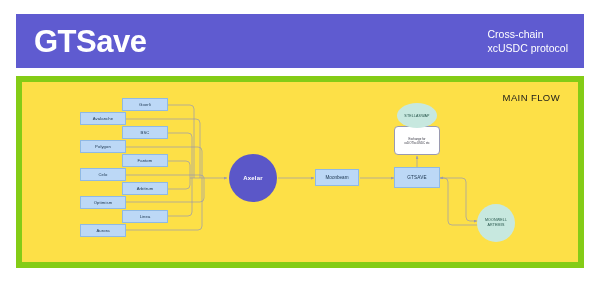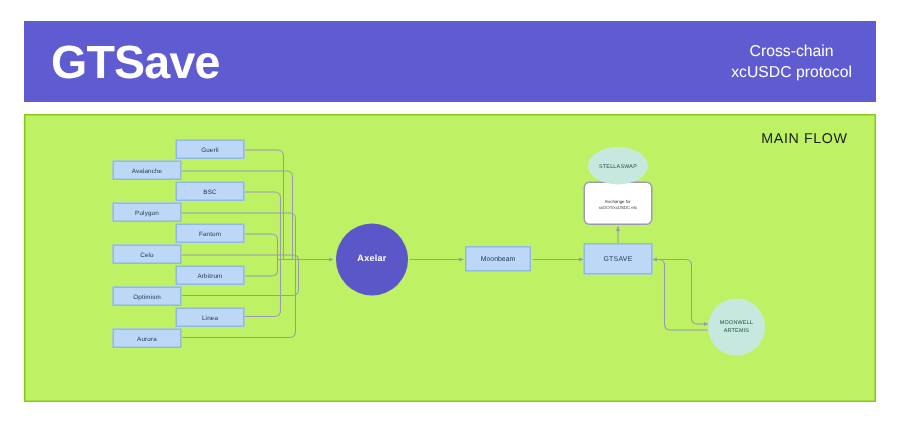--- a/index.html
+++ b/index.html
@@ -40,33 +40,33 @@
     font-size: 31px;
     font-weight: bold;
     letter-spacing: -0.5px;
     line-height: 1;
     white-space: nowrap;
   }
   .tagline {
     color: #ffffff;
     font-size: 10.5px;
     line-height: 1.35;
-    text-align: center;
+    text-align: left;
     white-space: nowrap;
   }
 
   
   .card {
     position: absolute;
     left: 16px;
     top: 76px;
     width: 568px;
     height: 192px;
-    background: #bef264;
-    border: 1px solid #84cc16;
+    background: #fde047;
+    border: 6px solid #84cc16;
     box-sizing: border-box;
   }
   .card-title {
     position: absolute;
     right: 18px;
     top: 10px;
     font-size: 9.5px;
     color: #1a1a1a;
     letter-spacing: 0.4px;
     white-space: nowrap;

